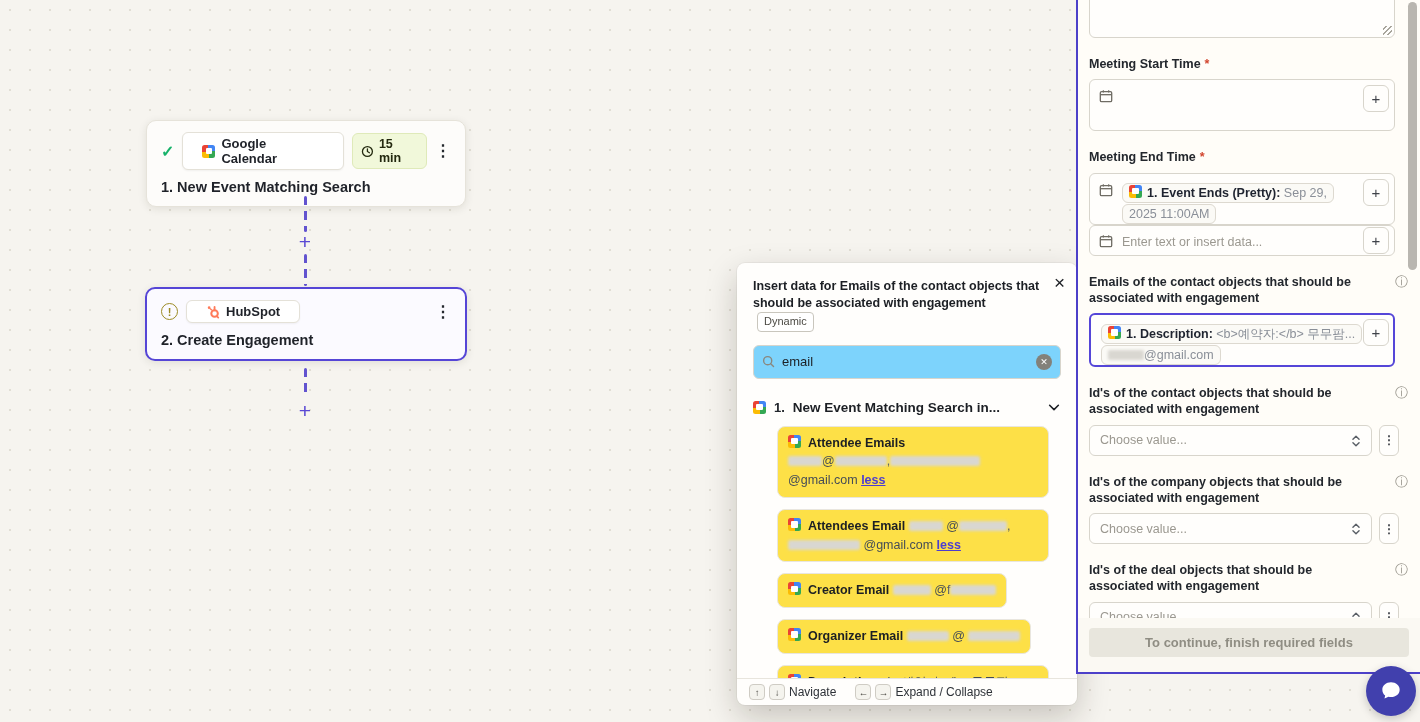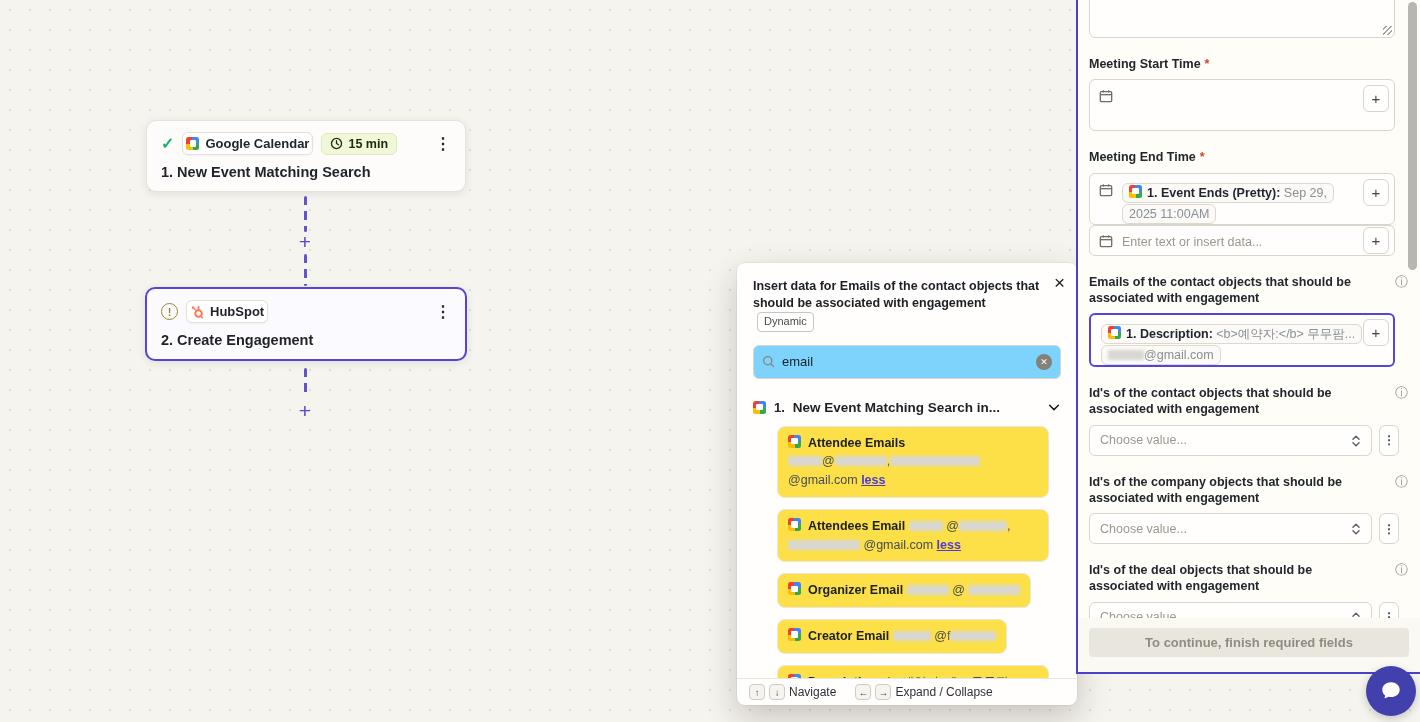--- a/index.html
+++ b/index.html
@@ -10,21 +10,21 @@
            background-image:radial-gradient(circle, #e1ded4 1.1px, transparent 1.3px);
            background-size:20px 20px; }
 
   
   .step-card { position:absolute; background:#fdfcfa; border:1px solid #e6e3da; border-radius:10px;
                box-shadow:0 2px 8px rgba(40,35,20,.10); padding:11px 14px; }
   .step-card.selected { border:2px solid #5545d6; background:#fbfaff; }
   .card-row1 { display:flex; align-items:center; gap:8px; }
   .card-title { margin-top:9px; font-size:14.5px; font-weight:bold; color:#1f2229; }
   .app-pill { display:inline-flex; align-items:center; gap:6px; background:#fff; border:1px solid #e4e1d8;
-              border-radius:6px; padding:3px 3px; font-size:13px; font-weight:bold; color:#1f2229;
+              border-radius:6px; padding:3px 19px; font-size:13px; font-weight:bold; color:#1f2229;
               box-shadow:0 1px 2px rgba(0,0,0,.05); }
   .dur-pill { display:inline-flex; align-items:center; gap:5px; background:#f1f8da; border:1px solid #dfeab9;
               border-radius:6px; padding:3px 8px; font-size:12.5px; font-weight:bold; color:#23290f; }
   .check { color:#17b26a; font-size:16px; font-weight:bold; }
   .warn-circle { width:17px; height:17px; border:1.8px solid #9c8b24; border-radius:50%; color:#9c8b24;
                  font-size:11px; font-weight:bold; display:inline-flex; align-items:center; justify-content:center; }
   .kebab { margin-left:auto; font-size:16px; font-weight:bold; color:#23272d; letter-spacing:0;
            background:none; border:none; line-height:1; cursor:pointer; }
   .gcal { position:relative; display:inline-block; width:13px; height:13px; border-radius:2.5px; overflow:hidden;
           background:conic-gradient(#4285f4 0 90deg, #34a853 90deg 180deg, #fbbc04 180deg 270deg, #ea4335 270deg 360deg);
@@ -184,22 +184,22 @@
         <span class="sec-num">1.</span>
         <span class="sec-title">New Event Matching Search in...</span>
         <svg class="sec-chev" width="14" height="14" viewBox="0 0 16 16">
             <path d="M3 6l5 5 5-5" fill="none" stroke="#1c1f24" stroke-width="1.8" stroke-linecap="round" stroke-linejoin="round"></path>
           </svg>
       </div>
 
       <div id="pop-items">
           <div class="pop-item"><span class="gcal"></span><b>Attendee Emails</b><br><span class="redact" style="width: 34px;"></span>@<span class="redact" style="width: 52px;"></span>,<span class="redact" style="width: 90px;"></span> @gmail.com <span class="less-link">less</span></div>
           <div class="pop-item"><span class="gcal"></span><b>Attendees Email</b> <span class="redact" style="width: 34px;"></span> @<span class="redact" style="width: 48px;"></span>,<span class="redact" style="width: 72px;"></span> @gmail.com <span class="less-link">less</span></div>
+          <div class="pop-item"><span class="gcal"></span><b>Creator Email</b> <span class="redact" style="width: 38px;"></span> @f<span class="redact" style="width: 46px;"></span></div>
           <div class="pop-item"><span class="gcal"></span><b>Organizer Email</b> <span class="redact" style="width: 42px;"></span> @ <span class="redact" style="width: 52px;"></span></div>
-          <div class="pop-item"><span class="gcal"></span><b>Creator Email</b> <span class="redact" style="width: 38px;"></span> @f<span class="redact" style="width: 46px;"></span></div>
           <div class="pop-item"><span class="gcal"></span><b>Description</b>  &lt;b&gt;예약자:&lt;/b&gt; 무무팜  @gmail.com </div>
         </div>
     </div>
     <div class="pop-footer">
         <span class="hint-group">
           <span class="keycap">↑</span>
           <span class="keycap">↓</span>
           <span>Navigate</span>
         </span>
         <span class="hint-group">

